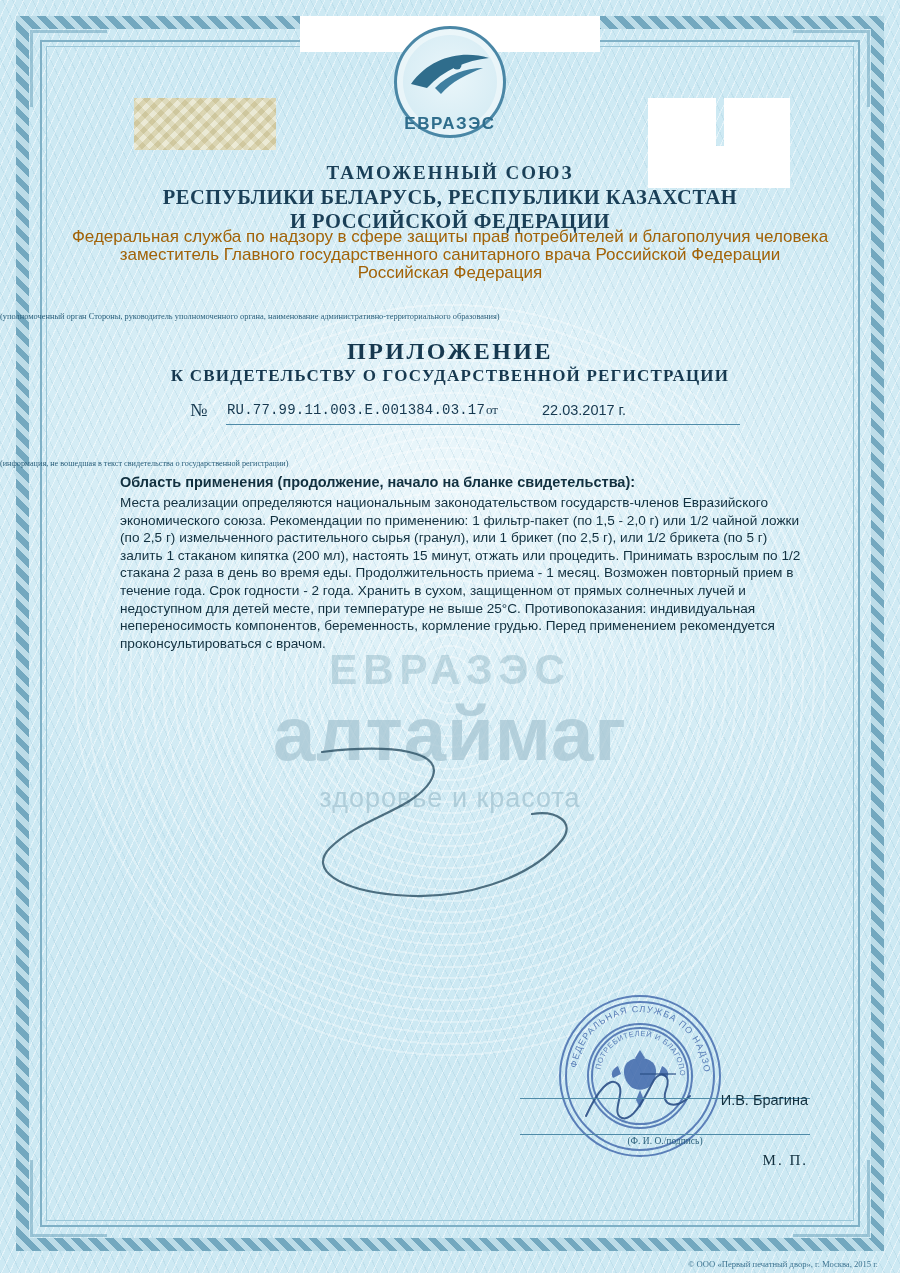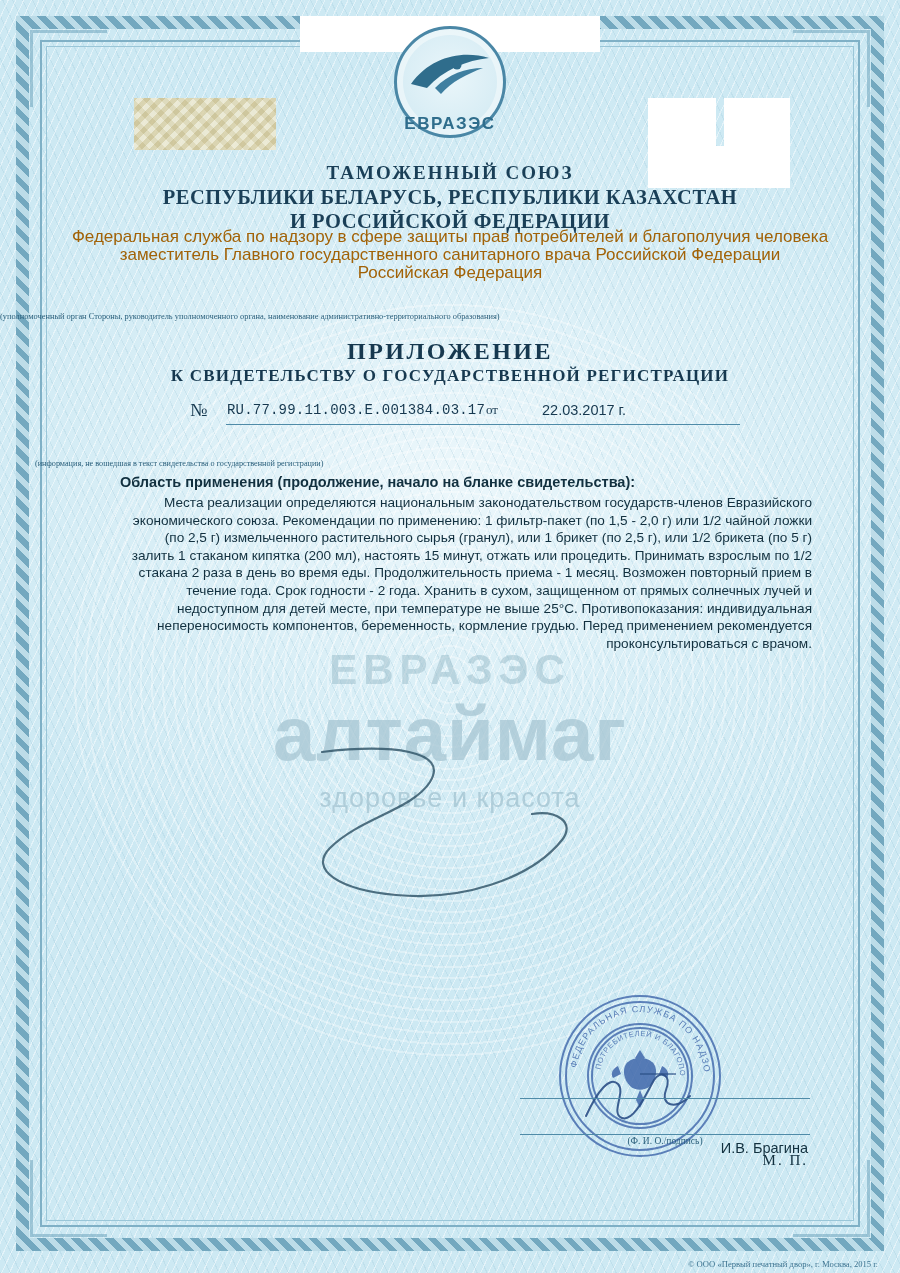--- a/index.html
+++ b/index.html
@@ -173,21 +173,21 @@
 
   .small-note {
     position: absolute;
     left: 0; right: 0;
     text-align: left;
     font-size: 8.4px;
     color: #2a5f7b;
     font-family: "Liberation Serif", serif;
   }
   .note1 { top: 312px; }
-  .note2 { top: 459px; font-size: 8.2px; padding-left: 35px; }
+  .note2 { top: 459px; font-size: 8.2px; }
 
   .title1 {
     position: absolute;
     left: 0; right: 0;
     top: 338px;
     text-align: center;
     font-family: "Liberation Serif", serif;
     font-weight: bold;
     font-size: 24px;
     letter-spacing: 2.5px;
@@ -249,21 +249,21 @@
     font-weight: bold;
     color: #12303f;
   }
   .scope-body {
     position: absolute;
     left: 120px; right: 88px;
     top: 494px;
     font-size: 13.6px;
     line-height: 17.6px;
     color: #12303f;
-    text-align: right;
+    text-align: left;
   }
 
   
   .wm {
     position: absolute;
     left: 0; right: 0;
     text-align: center;
     pointer-events: none;
   }
   .wm-top {
@@ -324,21 +324,21 @@
     right: 90px;
     top: 1136px;
     text-align: center;
     font-size: 9.5px;
     color: #2a5f7b;
     font-family: "Liberation Serif", serif;
   }
   .fio-name {
     position: absolute;
     right: 92px;
-    top: 1140px;
+    top: 1092px;
     font-size: 14.5px;
     color: #12303f;
     font-family: "Liberation Sans", sans-serif;
     text-align: center;
   }
   .mp {
     position: absolute;
     right: 92px;
     top: 1152px;
     font-size: 15px;

